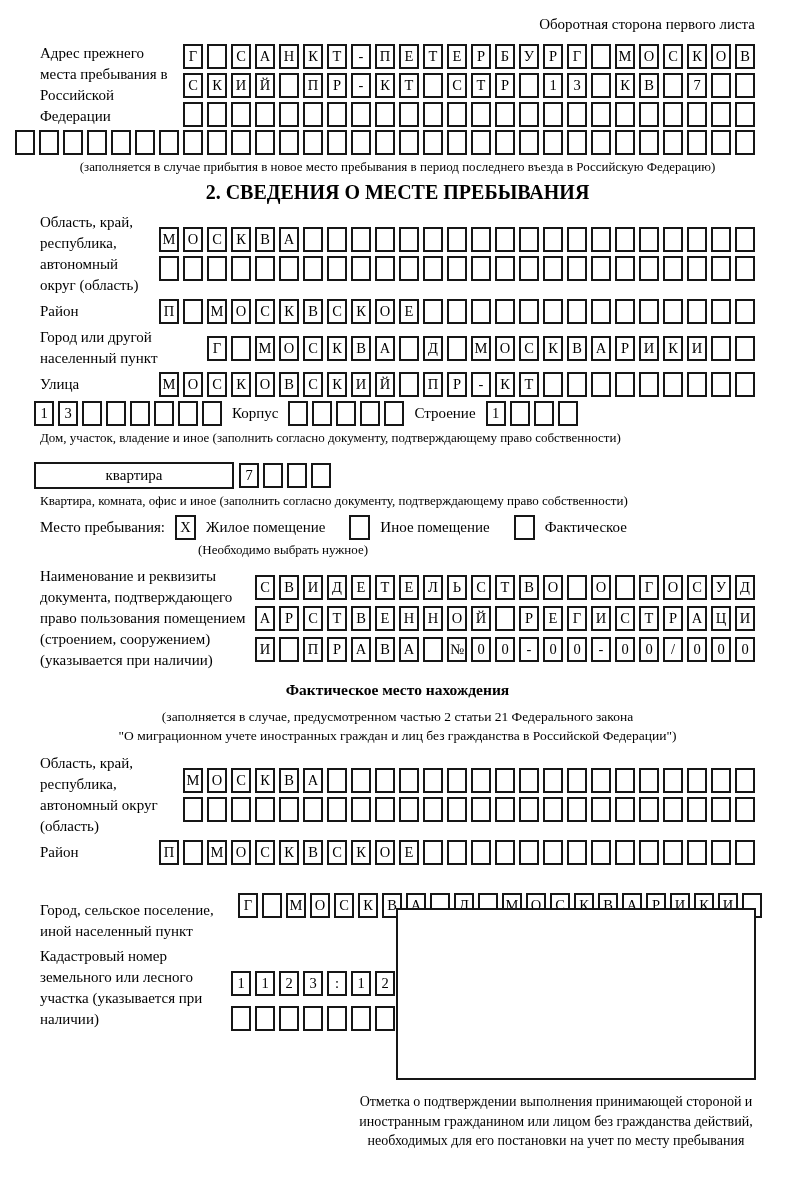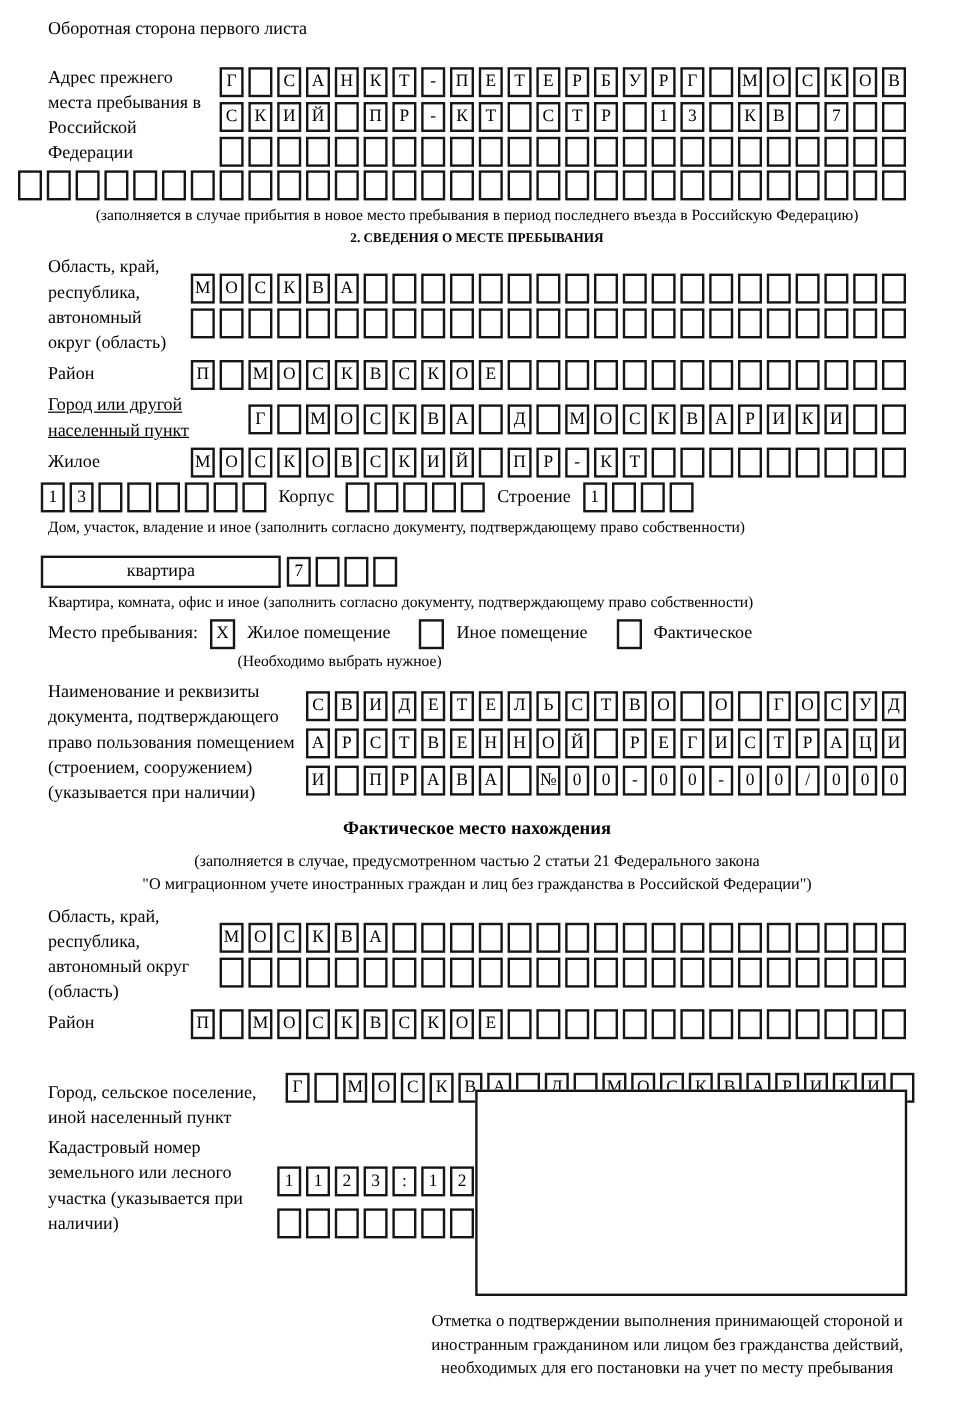--- a/index.html
+++ b/index.html
@@ -3,35 +3,35 @@
 <meta charset="utf-8">
 <style>
   html,body{margin:0;padding:0;background:#fff;}
   body{
     width:800px;height:1180px;overflow:hidden;
     font-family:"Liberation Serif","DejaVu Serif",serif;
     color:#000;font-size:15px;
   }
   .page{position:relative;box-sizing:border-box;width:800px;height:1180px;
     padding:16px 45px 0 40px;}
-  .header-note{text-align:left;font-size:15px;margin-bottom:22px;}
+  .header-note{text-align:right;font-size:15px;margin-bottom:10px;}
 
   
   .cells{display:flex;gap:4px;justify-content:flex-end;}
   .cell{box-sizing:border-box;flex:0 0 auto;width:20px;height:25px;
     border:2px solid #161616;text-align:center;line-height:20px;
     font-size:14.5px;}
   .grid{margin-left:auto;display:flex;flex-direction:column;gap:4px;align-items:flex-end;}
 
   .field{display:flex;align-items:center;margin-bottom:3px;}
   .lbl{font-size:15px;line-height:21px;flex:0 0 auto;}
 
   .note{font-size:13px;line-height:17px;}
   .note.center{text-align:center;}
-  .sec-title{font-weight:bold;font-size:11px;text-align:center;margin:4px 0 8px;}
+  .sec-title{font-weight:bold;font-size:20px;text-align:center;margin:4px 0 8px;}
 
   .row4{margin-left:-30px;margin-bottom:3px;}
 
   .inline-row{display:flex;align-items:center;gap:5px;margin:4px 0 3px -6px;}
   .wide-box{box-sizing:border-box;border:2px solid #161616;height:27px;
     display:flex;align-items:center;justify-content:center;font-size:15px;flex:0 0 auto;}
   .box-dom{width:166px;}
   .box-kv{width:200px;}
   .mini-lbl{margin:0 5px;font-size:15px;}
 
@@ -267,21 +267,21 @@
           <span class="cell"></span>
           <span class="cell"></span>
           <span class="cell"></span>
           <span class="cell"></span>
           <span class="cell"></span>
         </div>
     </div>
   </div>
 
   <div class="field">
-    <div class="lbl" style="width:134px;text-decoration:underline;">Город или другой населенный пункт</div>
+    <div class="lbl" style="width:134px;">Город или другой населенный пункт</div>
     <div class="grid">
       <div class="cells">
           <span class="cell">Г</span>
           <span class="cell"></span>
           <span class="cell">М</span>
           <span class="cell">О</span>
           <span class="cell">С</span>
           <span class="cell">К</span>
           <span class="cell">В</span>
           <span class="cell">А</span>
@@ -298,21 +298,21 @@
           <span class="cell">И</span>
           <span class="cell">К</span>
           <span class="cell">И</span>
           <span class="cell"></span>
           <span class="cell"></span>
         </div>
     </div>
   </div>
 
   <div class="field">
-    <div class="lbl">Жилое</div>
+    <div class="lbl">Улица</div>
     <div class="grid">
       <div class="cells">
           <span class="cell">М</span>
           <span class="cell">О</span>
           <span class="cell">С</span>
           <span class="cell">К</span>
           <span class="cell">О</span>
           <span class="cell">В</span>
           <span class="cell">С</span>
           <span class="cell">К</span>

